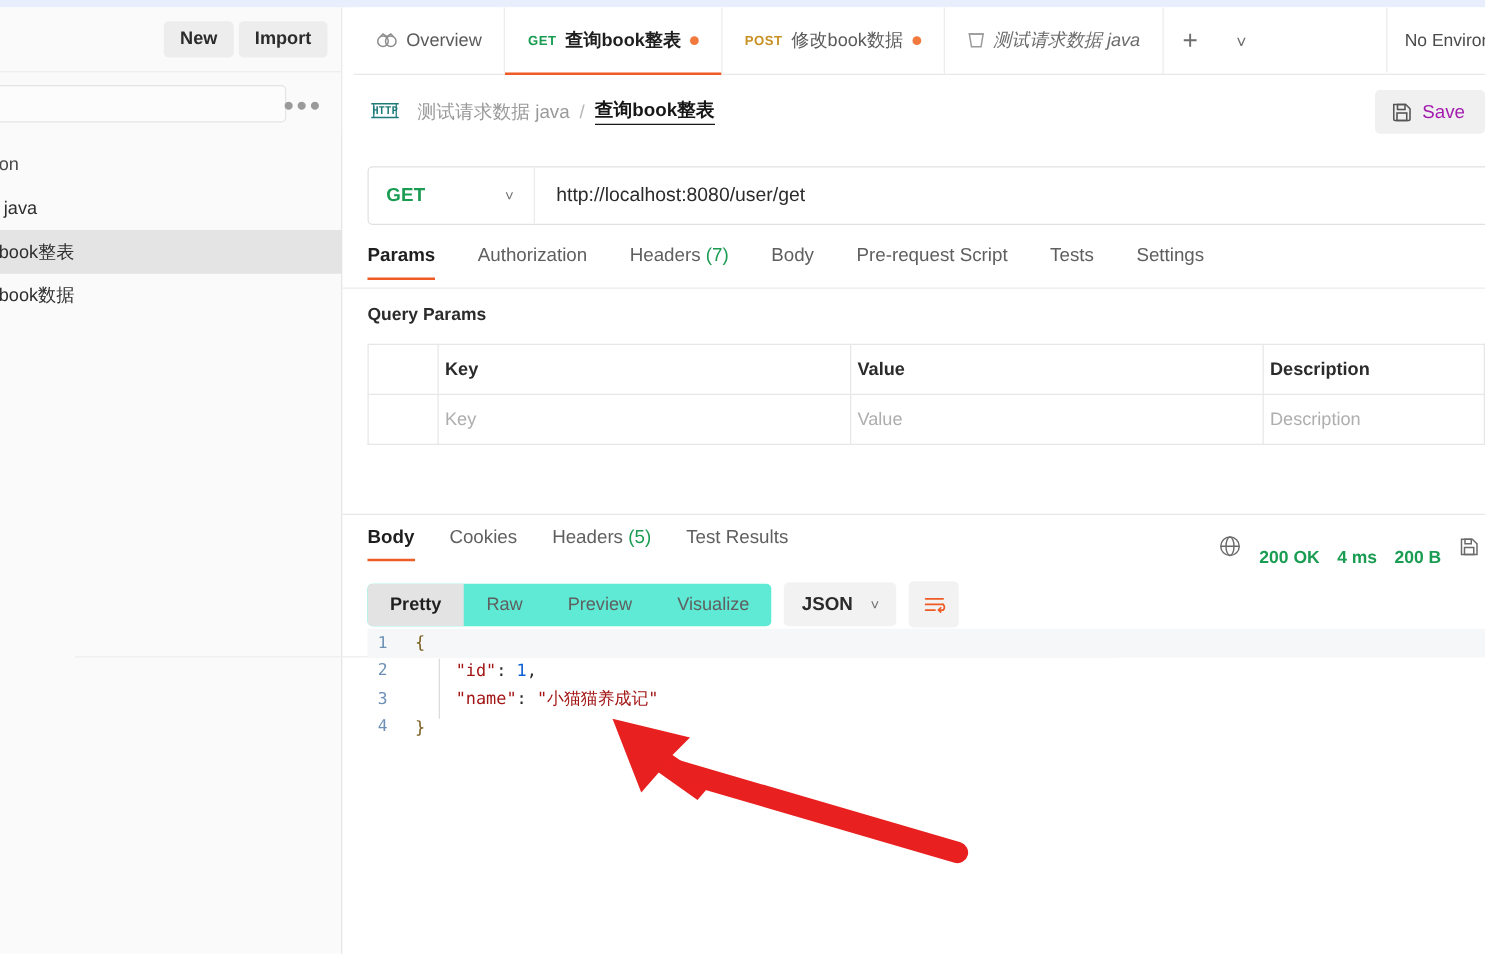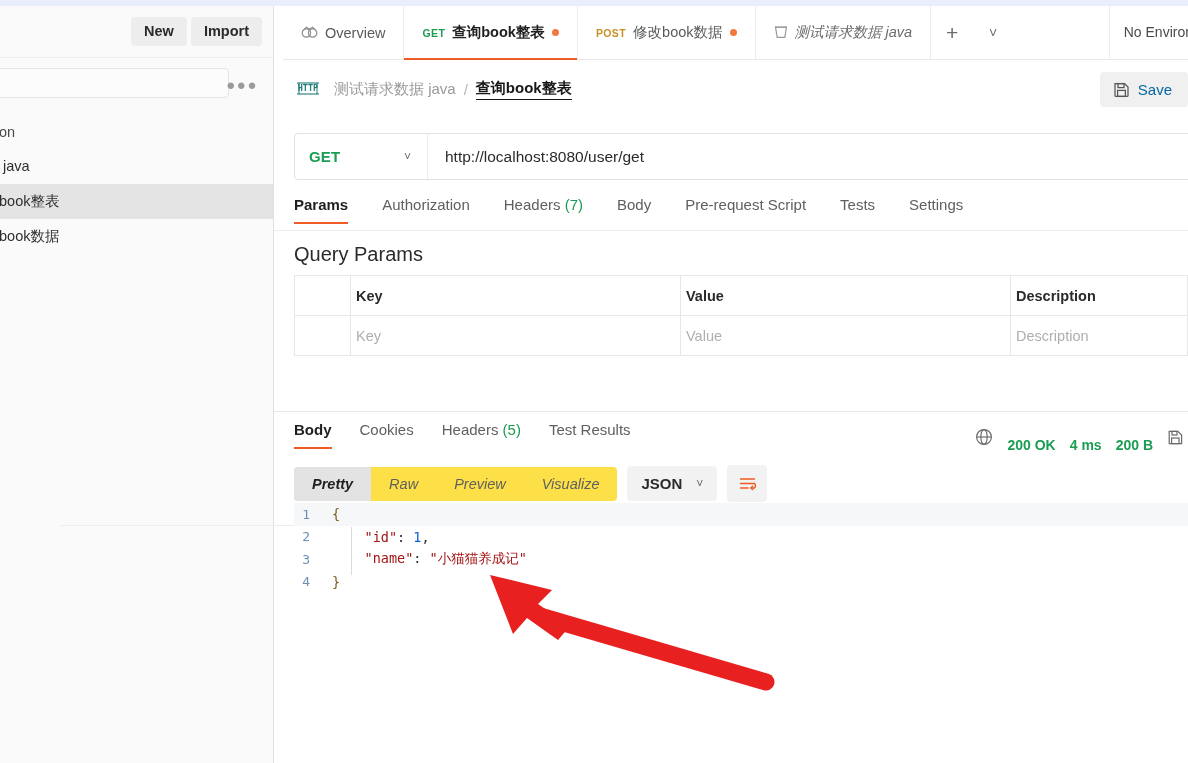--- a/index.html
+++ b/index.html
@@ -122,21 +122,21 @@
   }
   .crumb { font-size: 15px; color: #9a9a9a; }
   .crumb-sep { color: #b5b5b5; margin: 0 8px; font-size: 15px; }
   .crumb-cur { font-size: 15px; color: #171717; font-weight: 700;
                border-bottom: 1px solid #171717; padding-bottom: 1px; }
   .save-btn {
     position: absolute; right: 0; top: 14px;
     background: #f0f0f0; border: none; border-radius: 4px;
     display: flex; align-items: center; gap: 8px;
     padding: 9px 16px 9px 13px; cursor: pointer;
-    font-size: 15px; color: #0369a1;
+    font-size: 15px; color: #a21caf;
     font-family: "Liberation Sans", sans-serif;
   }
 
   
   .urlrow { position: absolute; left: 20px; top: 127px; width: 900px; height: 47px; }
   .urlbox {
     position: absolute; left: 0; top: 0; width: 900px; height: 47px;
     border: 1px solid #e1e1e1; border-radius: 4px; background: #fff;
     display: flex; align-items: stretch; overflow: hidden;
   }
@@ -169,21 +169,21 @@
   }
   .rtab .cnt { color: #1a9c52; }
   .req-underline {
     position: absolute; left: 0; top: 224px; width: 914px; height: 1px;
     background: #ececec;
   }
 
   
   .qp-title {
     position: absolute; left: 20px; top: 237px;
-    font-size: 20px; font-weight: 400; color: #2b2b2b;
+    font-size: 14px; font-weight: 700; color: #2b2b2b;
   }
   .qp-table {
     position: absolute; left: 20px; top: 269px; width: 894px;
     border: 1px solid #e7e7e7; border-collapse: collapse;
   }
   .qp-table td, .qp-table th {
     border: 1px solid #e7e7e7; height: 40px; text-align: left;
     padding: 0 5px; font-size: 14.5px; font-weight: normal;
   }
   .qp-table th { color: #2b2b2b; font-weight: 700; }
@@ -217,21 +217,21 @@
     display: flex; align-items: center; gap: 14px; padding-right: 4px;
   }
   .st-val { font-size: 14px; color: #1a9c52; font-weight: 600; white-space: nowrap; margin-top: 16px; }
   .globe-ic, .saveresp-ic { color: #6a6a6a; display: inline-flex; }
 
   
   .prettybar {
     position: absolute; left: 20px; top: 459px; display: flex; align-items: center; gap: 10px;
   }
   .seg {
-    display: flex; background: #fde047; border-radius: 4px; overflow: hidden; font-style: italic;
+    display: flex; background: #5eead4; border-radius: 4px; overflow: hidden;
   }
   .seg div {
     padding: 9px 18px; font-size: 14.5px; color: #5f5f5f; cursor: pointer; white-space: nowrap;
   }
   .seg div.active { background: #e3e3e3; color: #1f1f1f; font-weight: 600; }
   .jsonsel {
     display: flex; align-items: center; gap: 14px; background: #f2f2f2;
     border-radius: 4px; padding: 9px 14px; cursor: pointer;
   }
   .jsonsel .t { font-size: 15px; color: #2b2b2b; font-weight: 600; }

